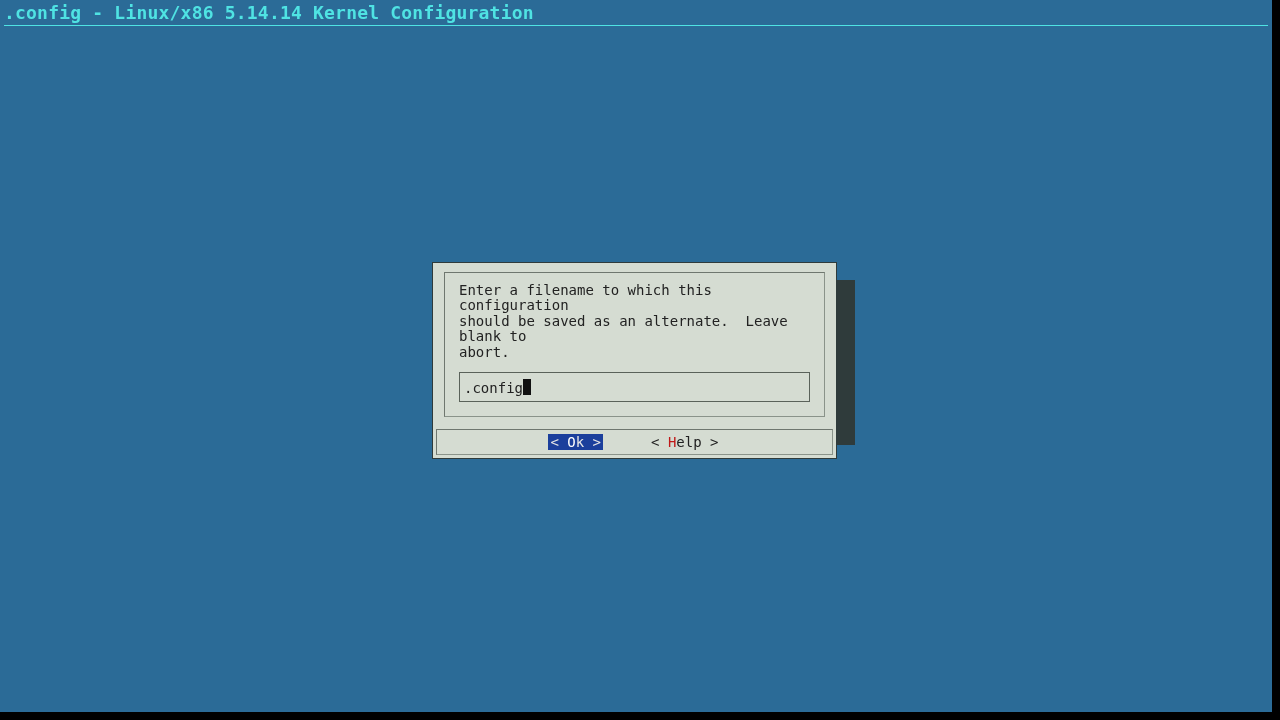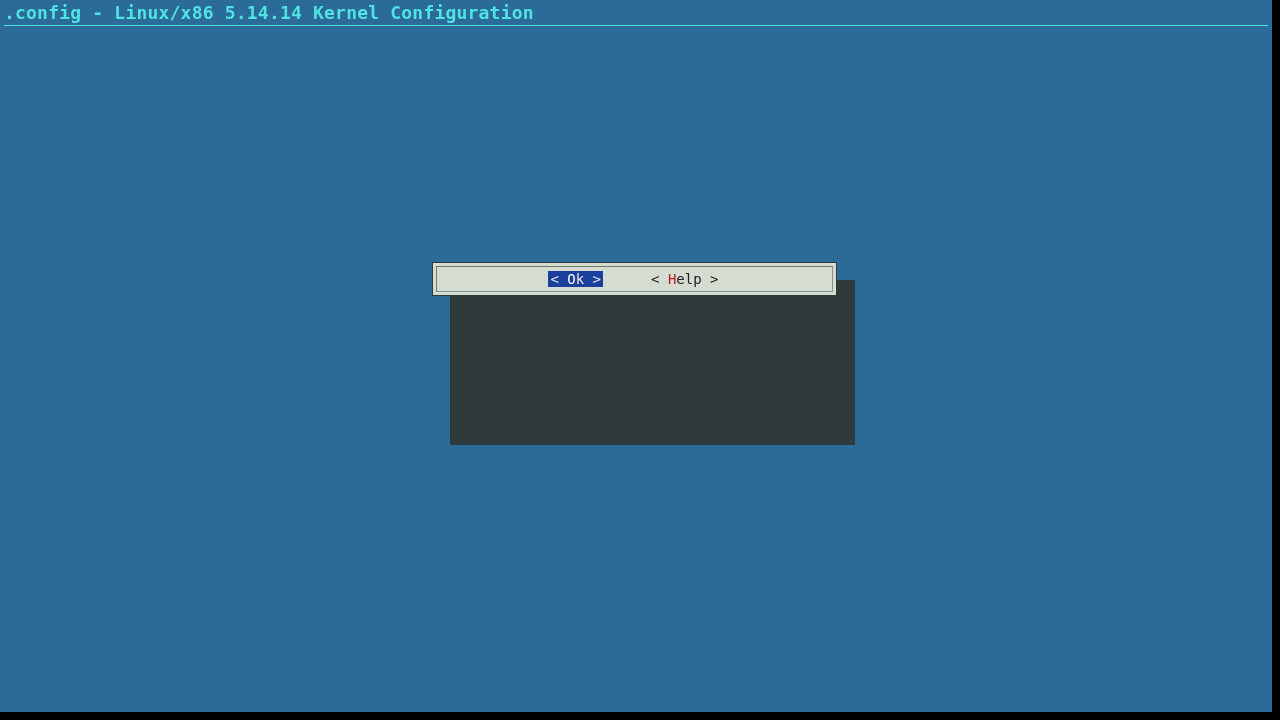--- a/index.html
+++ b/index.html
@@ -121,20 +121,30 @@
 </head>
 <body>
 
 <div class="screen">
   <div class="titlebar">.config - Linux/x86 5.14.14 Kernel Configuration</div>
   <div class="hr"></div>
 
   <div class="dialog-shadow"></div>
 
   <div class="dialog">
+    <div class="dialog-top">
+      <div class="dialog-top-inner">
+        <div class="prompt">Enter a filename to which this configuration
+should be saved as an alternate.  Leave blank to
+abort.</div>
+        <div class="inputbox">
+          <span class="inputval">.config</span><span class="cursor"></span>
+        </div>
+      </div>
+    </div>
     <div class="dialog-bottom">
       <div class="dialog-bottom-inner">
         <span class="btn selected"><span>&lt;  </span><span class="hot">O</span><span>k  &gt;</span></span>
         <span class="btn"><span>&lt; </span><span class="hot">H</span><span>elp &gt;</span></span>
       </div>
     </div>
   </div>
 </div>
 
 </body></html>

